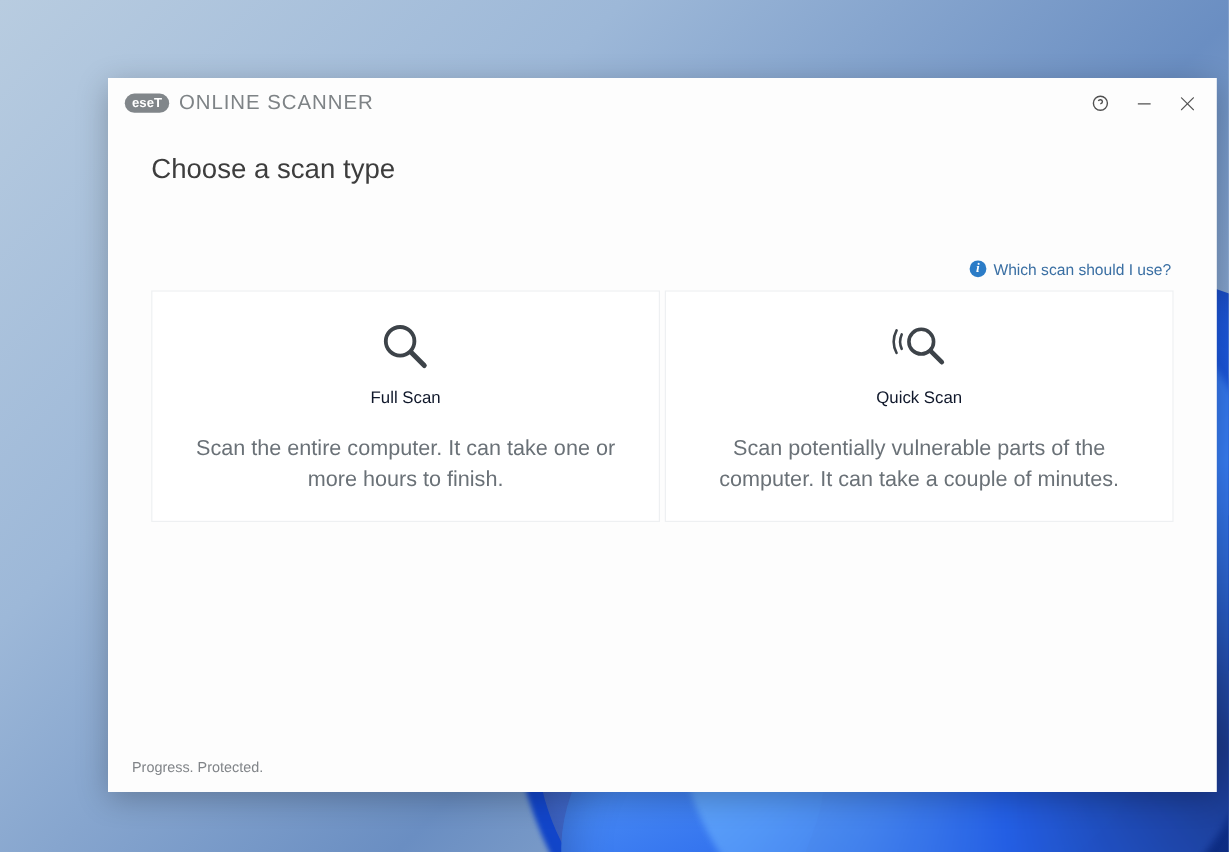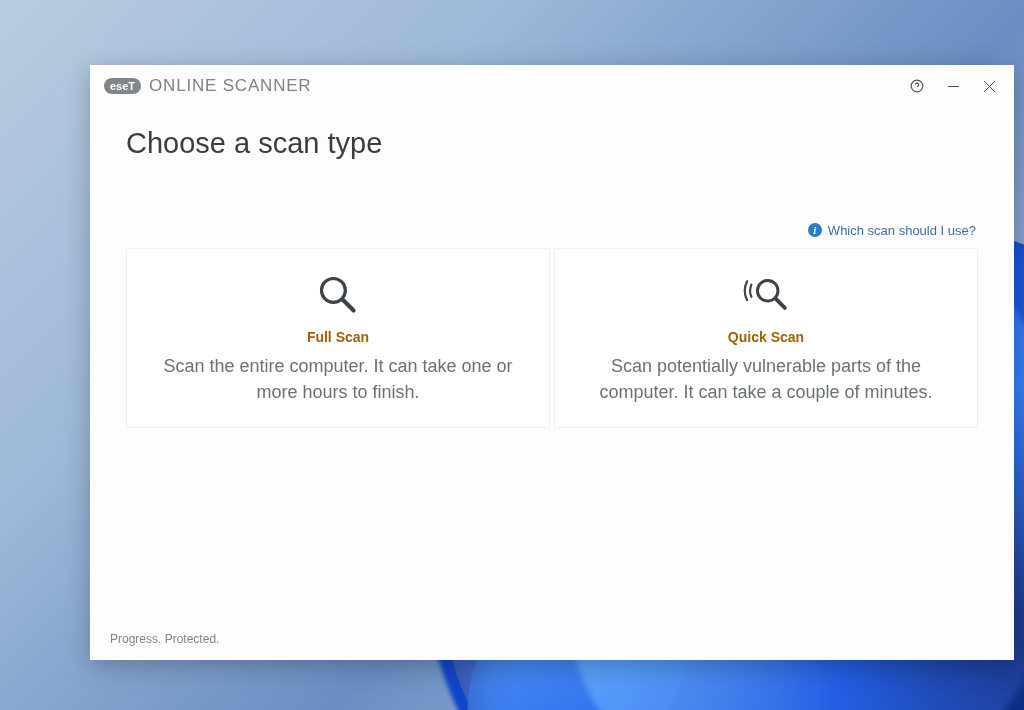--- a/index.html
+++ b/index.html
@@ -109,21 +109,21 @@
       justify-content: center;
       color: #505050;
       cursor: pointer;
     }
     .content {
       flex: 1;
       padding: 20px 36px 0 36px;
       position: relative;
     }
     .page-title {
-      font-size: 29px;
+      font-size: 23px;
       font-weight: 400;
       color: #3d3d3d;
       margin-bottom: 60px;
     }
     .help-link-row {
       text-align: right;
       margin-bottom: 10px;
       padding-right: 2px;
     }
     .help-link {
@@ -162,24 +162,24 @@
       min-height: 158px;
     }
     .card-icon {
       height: 52px;
       display: flex;
       align-items: center;
       justify-content: center;
       margin-bottom: 8px;
     }
     .card-title {
-      color: #a16207;
-      font-weight: 700;
+      color: #0f172a;
+      font-weight: 400;
       font-size: 14px;
-      margin-bottom: 8px;
+      margin-bottom: 21px;
     }
     .card-desc {
       color: #6a7177;
       font-size: 18px;
       line-height: 1.45;
     }
     .footer {
       padding: 14px 20px;
       color: #808488;
       font-size: 12px;

